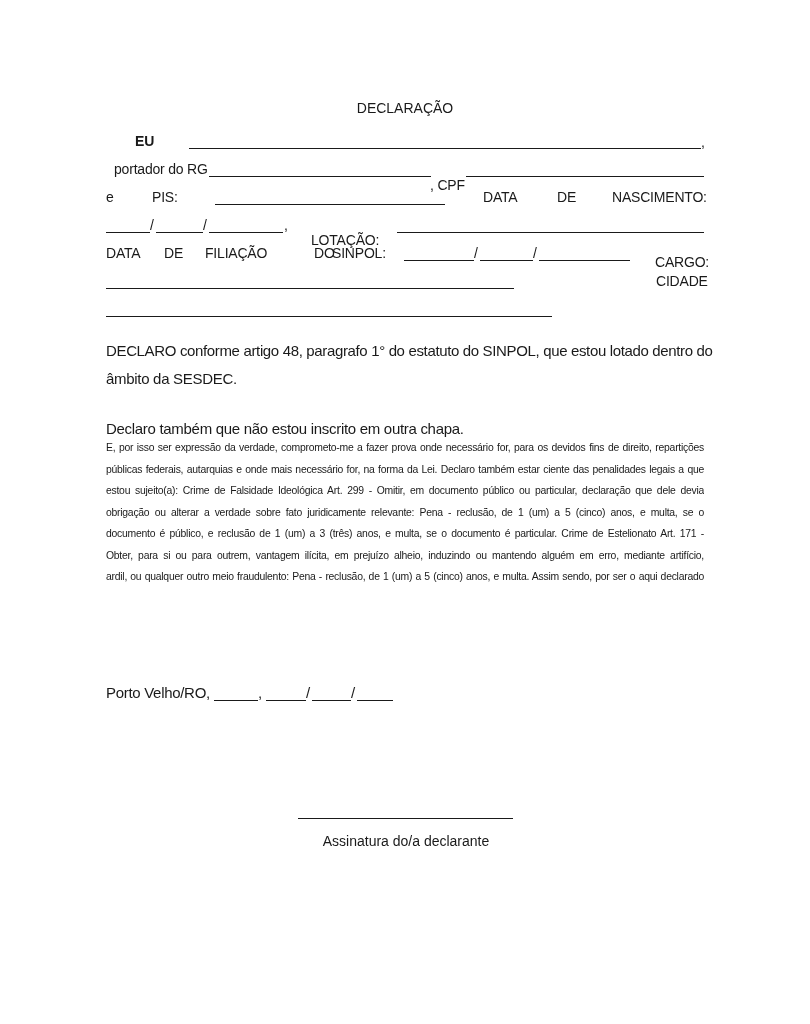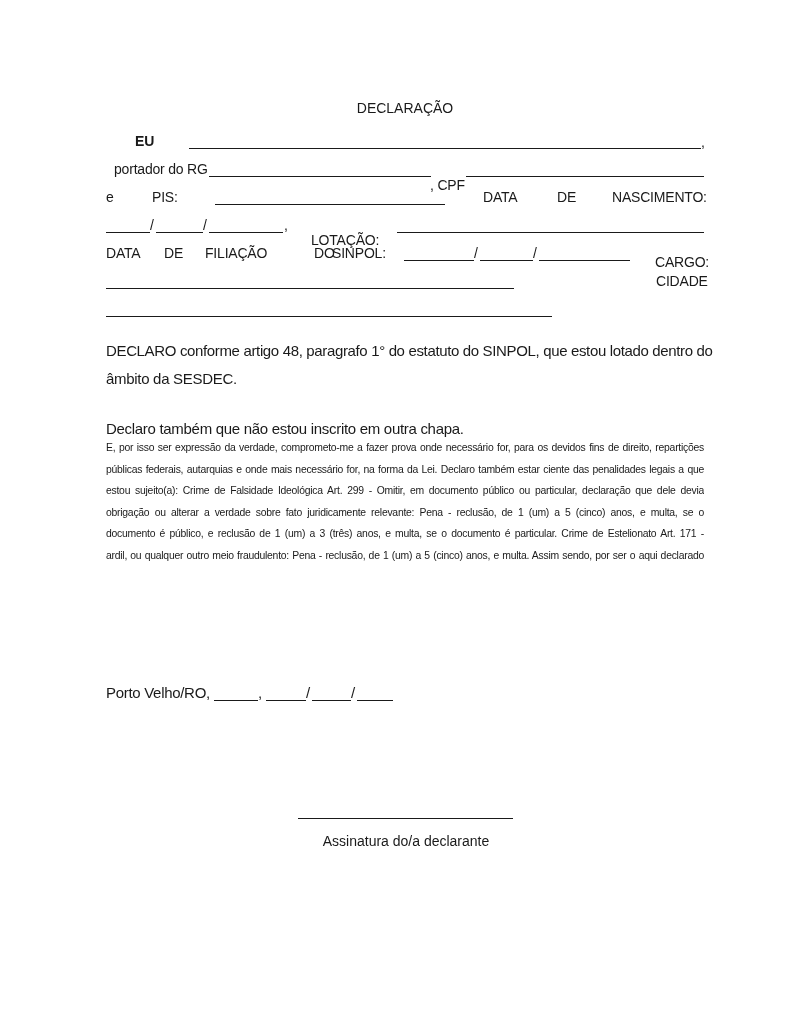--- a/index.html
+++ b/index.html
@@ -74,20 +74,21 @@
   <span class="abs f15" style="left:106px; top:342px; width:598px; display:block; text-align:justify; text-align-last:justify; letter-spacing:-0.35px;">DECLARO conforme artigo 48, paragrafo 1° do estatuto do SINPOL, que estou lotado dentro do</span>
   <span class="abs f15" style="left:106px; top:370px;">âmbito da SESDEC.</span>
   <span class="abs f15" style="left:106px; top:396px;margin-top:24px;">Declaro também que não estou inscrito em outra chapa.</span>
 
   <div class="para">
     <span class="ln">E, por isso ser expressão da verdade, comprometo-me a fazer prova onde necessário for, para os devidos fins de direito, repartições</span>
     <span class="ln">públicas federais, autarquias e onde mais necessário for, na forma da Lei. Declaro também estar ciente das penalidades legais a que</span>
     <span class="ln">estou sujeito(a): Crime de Falsidade Ideológica Art. 299 - Omitir, em documento público ou particular, declaração que dele devia</span>
     <span class="ln">obrigação ou alterar a verdade sobre fato juridicamente relevante: Pena - reclusão, de 1 (um) a 5 (cinco) anos, e multa, se o</span>
     <span class="ln">documento é público, e reclusão de 1 (um) a 3 (três) anos, e multa, se o documento é particular. Crime de Estelionato Art. 171 -</span>
+    <span class="ln">Obter, para si ou para outrem, vantagem ilícita, em prejuízo alheio, induzindo ou mantendo alguém em erro, mediante artifício,</span>
     <span class="ln">ardil, ou qualquer outro meio fraudulento: Pena - reclusão, de 1 (um) a 5 (cinco) anos, e multa. Assim sendo, por ser o aqui declarado</span>
   </div>
 
   <span class="abs f15" style="left:106px; top:684px;">Porto Velho/RO,</span>
   <div class="line" style="left:214px; width:44px; top:700px;"></div>
   <span class="abs f15" style="left:258px; top:684px;">,</span>
   <div class="line" style="left:266px; width:40px; top:700px;"></div>
   <span class="abs f15" style="left:306px; top:684px;">/</span>
   <div class="line" style="left:312px; width:39px; top:700px;"></div>
   <span class="abs f15" style="left:351px; top:684px;">/</span>

